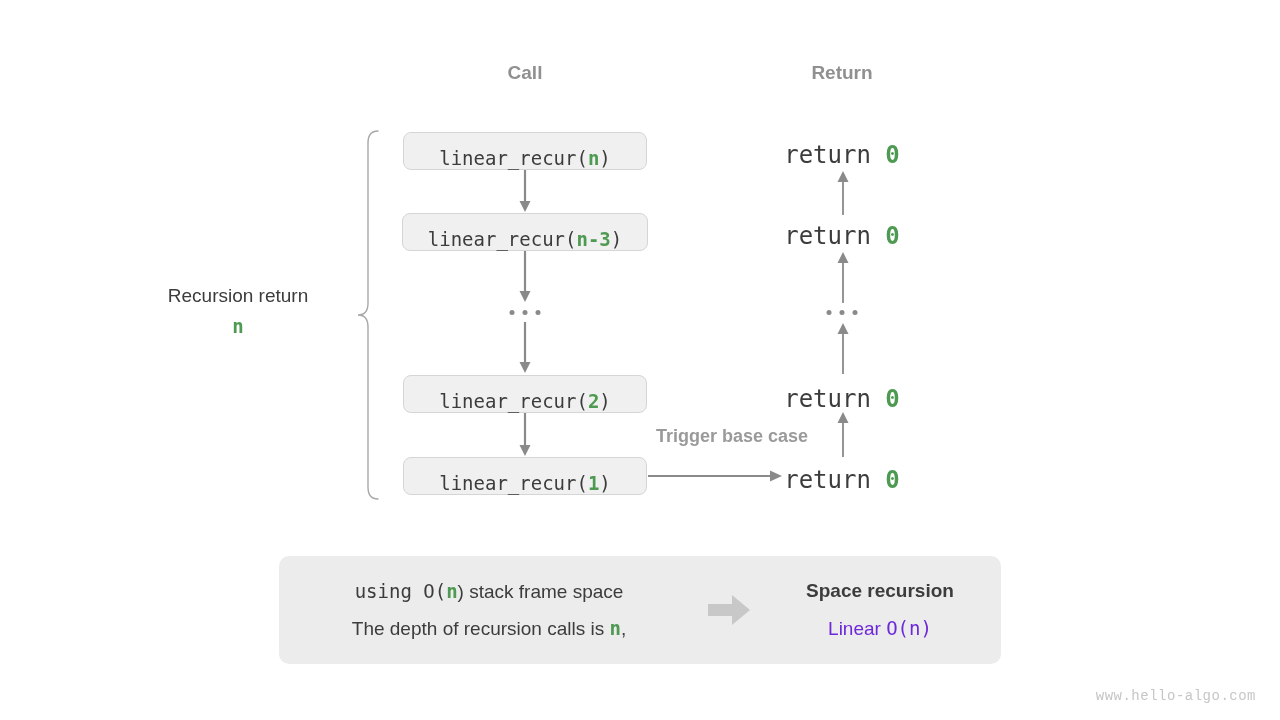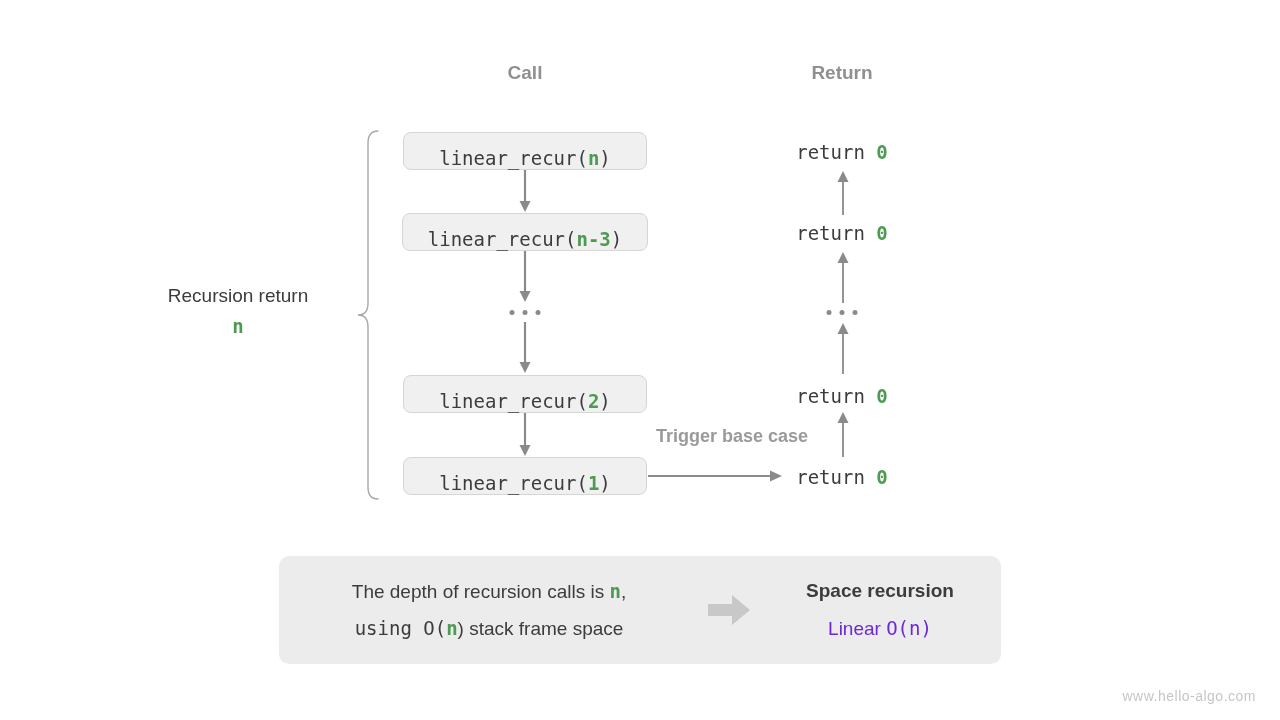--- a/index.html
+++ b/index.html
@@ -50,21 +50,21 @@
     white-space: nowrap;
     box-sizing: border-box;
   }
   .call-box .arg { color: #4e9a52; font-weight: bold; }
 
   
   .return-label {
     position: absolute;
     transform: translateX(-50%);
     font-family: "DejaVu Sans Mono", monospace;
-    font-size: 19px;
+    font-size: 24px;
     color: #3c3c3c;
     white-space: nowrap;
   }
   .return-label .val { color: #4e9a52; font-weight: bold; }
 
   
   .dots {
     position: absolute;
     transform: translateX(-50%);
     display: flex;
@@ -173,21 +173,21 @@
   }
   #summary-right .sc-value .mono {
     font-family: "DejaVu Sans Mono", monospace;
   }
 
   
   #watermark {
     position: absolute;
     right: 24px;
     bottom: 16px;
-    font-family: Liberation Sans, sans-serif;
+    font-family: Liberation Mono, monospace;
     font-size: 14px;
     color: #c6c6c6;
     letter-spacing: .5px;
   }
 </style>
 </head>
 <body>
 
 <div class="canvas">
 
@@ -295,24 +295,24 @@
   </svg>
 
   <svg class="arrow-svg" style="left:836px; top:411px;" width="14" height="46">
     <line x1="7" y1="46" x2="7" y2="10" stroke="#8a8a8a" stroke-width="1.8"></line>
     <polygon points="7,1 1.5,12 12.5,12" fill="#8a8a8a"></polygon>
   </svg>
 
   <div id="summary-panel">
     <div id="summary-left">
       <div>
-        <span>The depth of recursion calls is </span><span class="mono-n">n</span><span>,</span>
+        <span class="mono">using O(</span><span class="mono-n">n</span><span>) stack frame space</span>
       </div>
       <div>
-        <span class="mono">using O(</span><span class="mono-n">n</span><span>) stack frame space</span>
+        <span>The depth of recursion calls is </span><span class="mono-n">n</span><span>,</span>
       </div>
     </div>
 
     <div id="summary-arrow">
       <svg width="42" height="30" viewBox="0 0 42 30">
         <polygon points="0,9 24,9 24,0 42,15 24,30 24,21 0,21" fill="#c8c8c8"></polygon>
       </svg>
     </div>
 
     <div id="summary-right">

